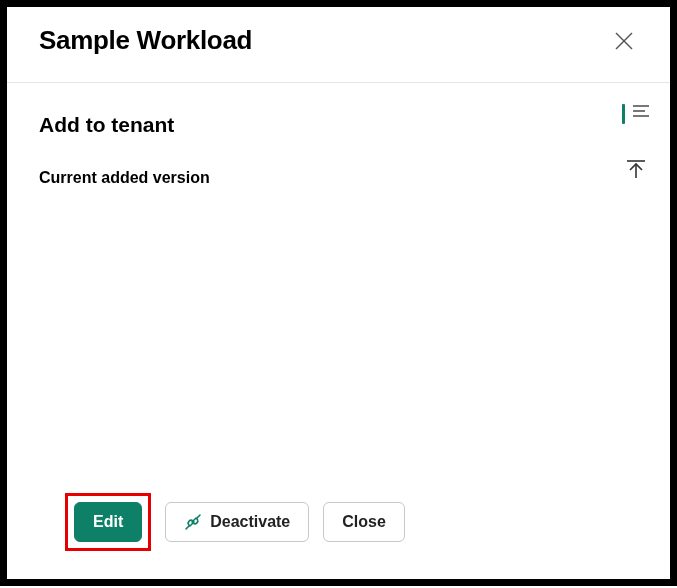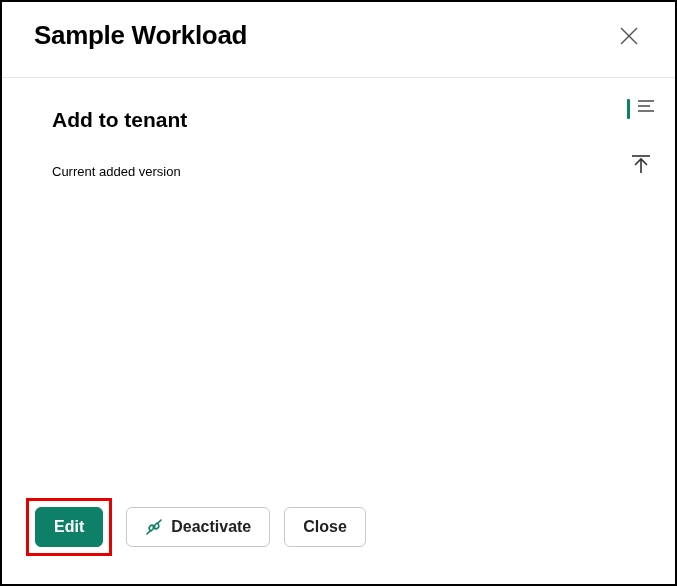--- a/index.html
+++ b/index.html
@@ -6,21 +6,21 @@
   html, body {
     margin: 0;
     padding: 0;
     width: 677px;
     height: 588px;
     font-family: "Segoe UI", -apple-system, BlinkMacSystemFont, sans-serif;
     background: #ffffff;
     color: #000000;
   }
   .outer {
-    border: 2px solid #000000;
+    border: 7px solid #000000;
     width: 677px;
     height: 586px;
     display: flex;
     flex-direction: column;
     position: relative;
   }
   .header {
     display: flex;
     align-items: center;
     justify-content: space-between;
@@ -38,30 +38,30 @@
     align-items: center;
     justify-content: center;
     width: 28px;
     height: 28px;
     color: #555;
     cursor: pointer;
   }
   .body {
     flex: 1;
     position: relative;
-    padding: 30px 32px 0 50px;
+    padding: 30px 32px 0 32px;
   }
   .section-title {
     font-size: 21px;
     font-weight: 700;
     margin: 0 0 32px 0;
   }
   .label {
-    font-size: 13px;
-    font-weight: 400;
+    font-size: 16px;
+    font-weight: 700;
     margin: 12px 0 30px 0;
   }
   .value {
     font-size: 17px;
     font-weight: 400;
   }
   .side-icons {
     position: absolute;
     right: 20px;
     top: 16px;
@@ -73,21 +73,21 @@
   .icon-slot {
     width: 28px;
     height: 28px;
     display: inline-flex;
     align-items: center;
     justify-content: center;
     cursor: pointer;
     color: #333;
   }
   .footer {
-    padding: 0 32px 28px 24px;
+    padding: 0 32px 28px 58px;
     display: flex;
     gap: 14px;
     align-items: center;
   }
   .highlight-frame {
     border: 3px solid #e60000;
     padding: 6px;
     display: inline-block;
     border-radius: 0;
   }

